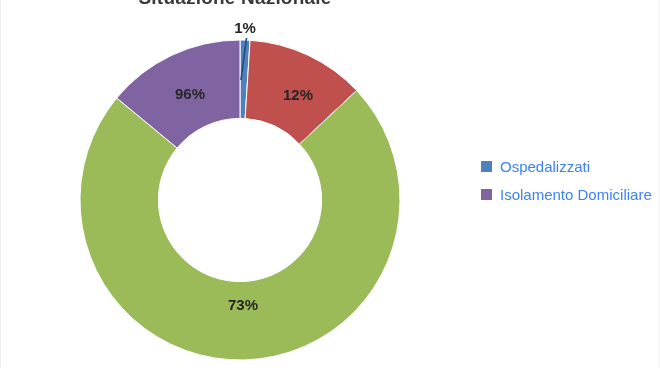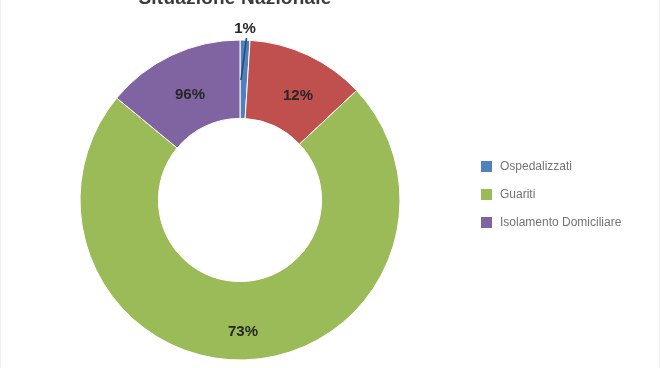--- a/index.html
+++ b/index.html
@@ -61,21 +61,21 @@
   .data-label {
     position: absolute;
     font-size: 15px;
     font-weight: bold;
     color: #262626;
     white-space: nowrap;
     transform: translate(-50%, -50%);
   }
   #label-ospedalizzati { left: 245px; top: 27px; }
   #label-deceduti     { left: 298px; top: 94px; }
-  #label-guariti      { left: 243px; top: 330px; }
+  #label-guariti      { left: 243px; top: 304px; }
   #label-isolamento   { left: 190px; top: 93px; }
   
   #leader-line {
     position: absolute;
     left: 0px; top: 0px;
     width: 660px; height: 368px;
     pointer-events: none;
   }
   
   #legend {
@@ -89,22 +89,22 @@
     align-items: center;
     height: 28px;
   }
   .legend-swatch {
     width: 11px;
     height: 11px;
     flex: 0 0 11px;
     margin-right: 8px;
   }
   .legend-label {
-    font-size: 12px;
-    color: #737373;
+    font-size: 15px;
+    color: #3b82f6;
     white-space: nowrap;
     line-height: 1;
   }
 </style>
 </head>
 <body>
 
 <div id="stage">
 
   <div id="frame-left"></div>
@@ -131,22 +131,18 @@
   <div class="data-label" id="label-deceduti">12%</div>
   <div class="data-label" id="label-guariti">73%</div>
   <div class="data-label" id="label-isolamento">96%</div>
 
   <div id="legend">
     <div class="legend-item">
       <span class="legend-swatch" style="background: rgb(79, 129, 189);"></span>
       <span class="legend-label">Ospedalizzati</span>
     </div>
     <div class="legend-item">
-      <span class="legend-swatch" style="background: rgb(155, 187, 89);"></span>
-      <span class="legend-label">Guariti</span>
-    </div>
-    <div class="legend-item">
       <span class="legend-swatch" style="background: rgb(128, 100, 162);"></span>
       <span class="legend-label">Isolamento Domiciliare</span>
     </div>
   </div>
 
 </div>
 
 </body></html>

